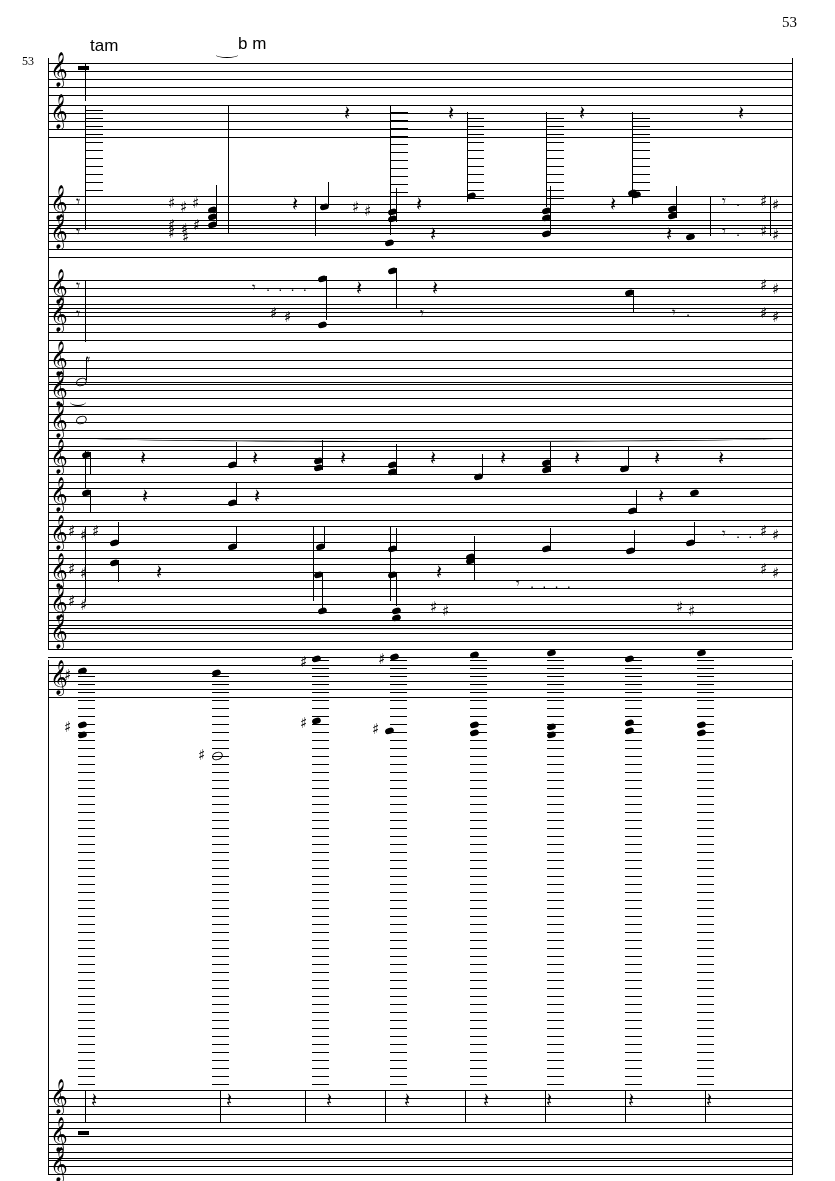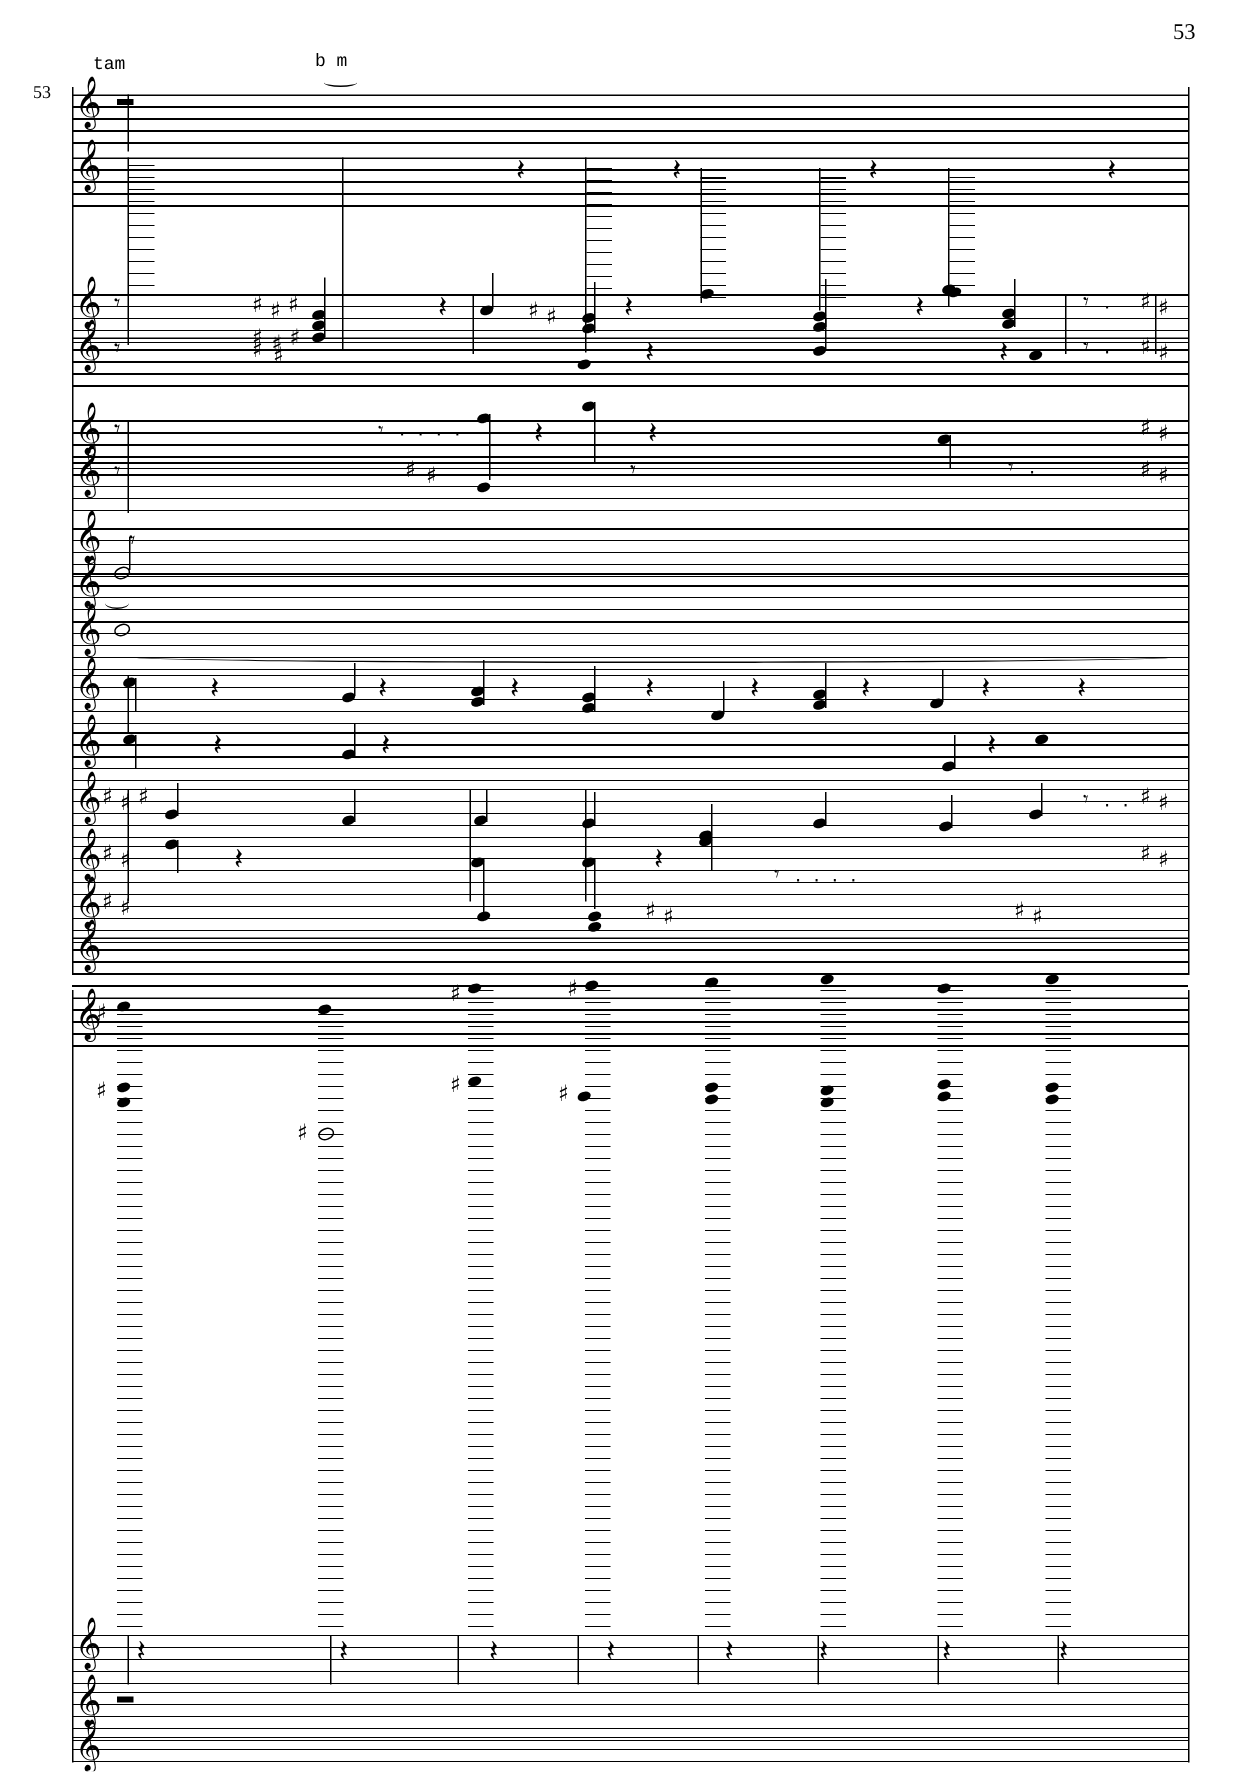--- a/index.html
+++ b/index.html
@@ -25,22 +25,23 @@
     font-size: 15px;
     font-family: "Liberation Serif", serif;
   }
   .measure-number {
     position: absolute;
     font-size: 12px;
     font-family: "Liberation Serif", serif;
   }
   .text-mark {
     position: absolute;
-    font-size: 12px;
-    font-family: Liberation Mono, monospace;
+    font-size: 17px;
+    font-family: Liberation Sans, sans-serif;
+    margin-left: 28px;
   }
   .staff {
     position: absolute;
     background:
       repeating-linear-gradient(
         to bottom,
         #000000 0px, #000000 1px,
         transparent 1px, transparent 8px
       );
     height: 33px;

